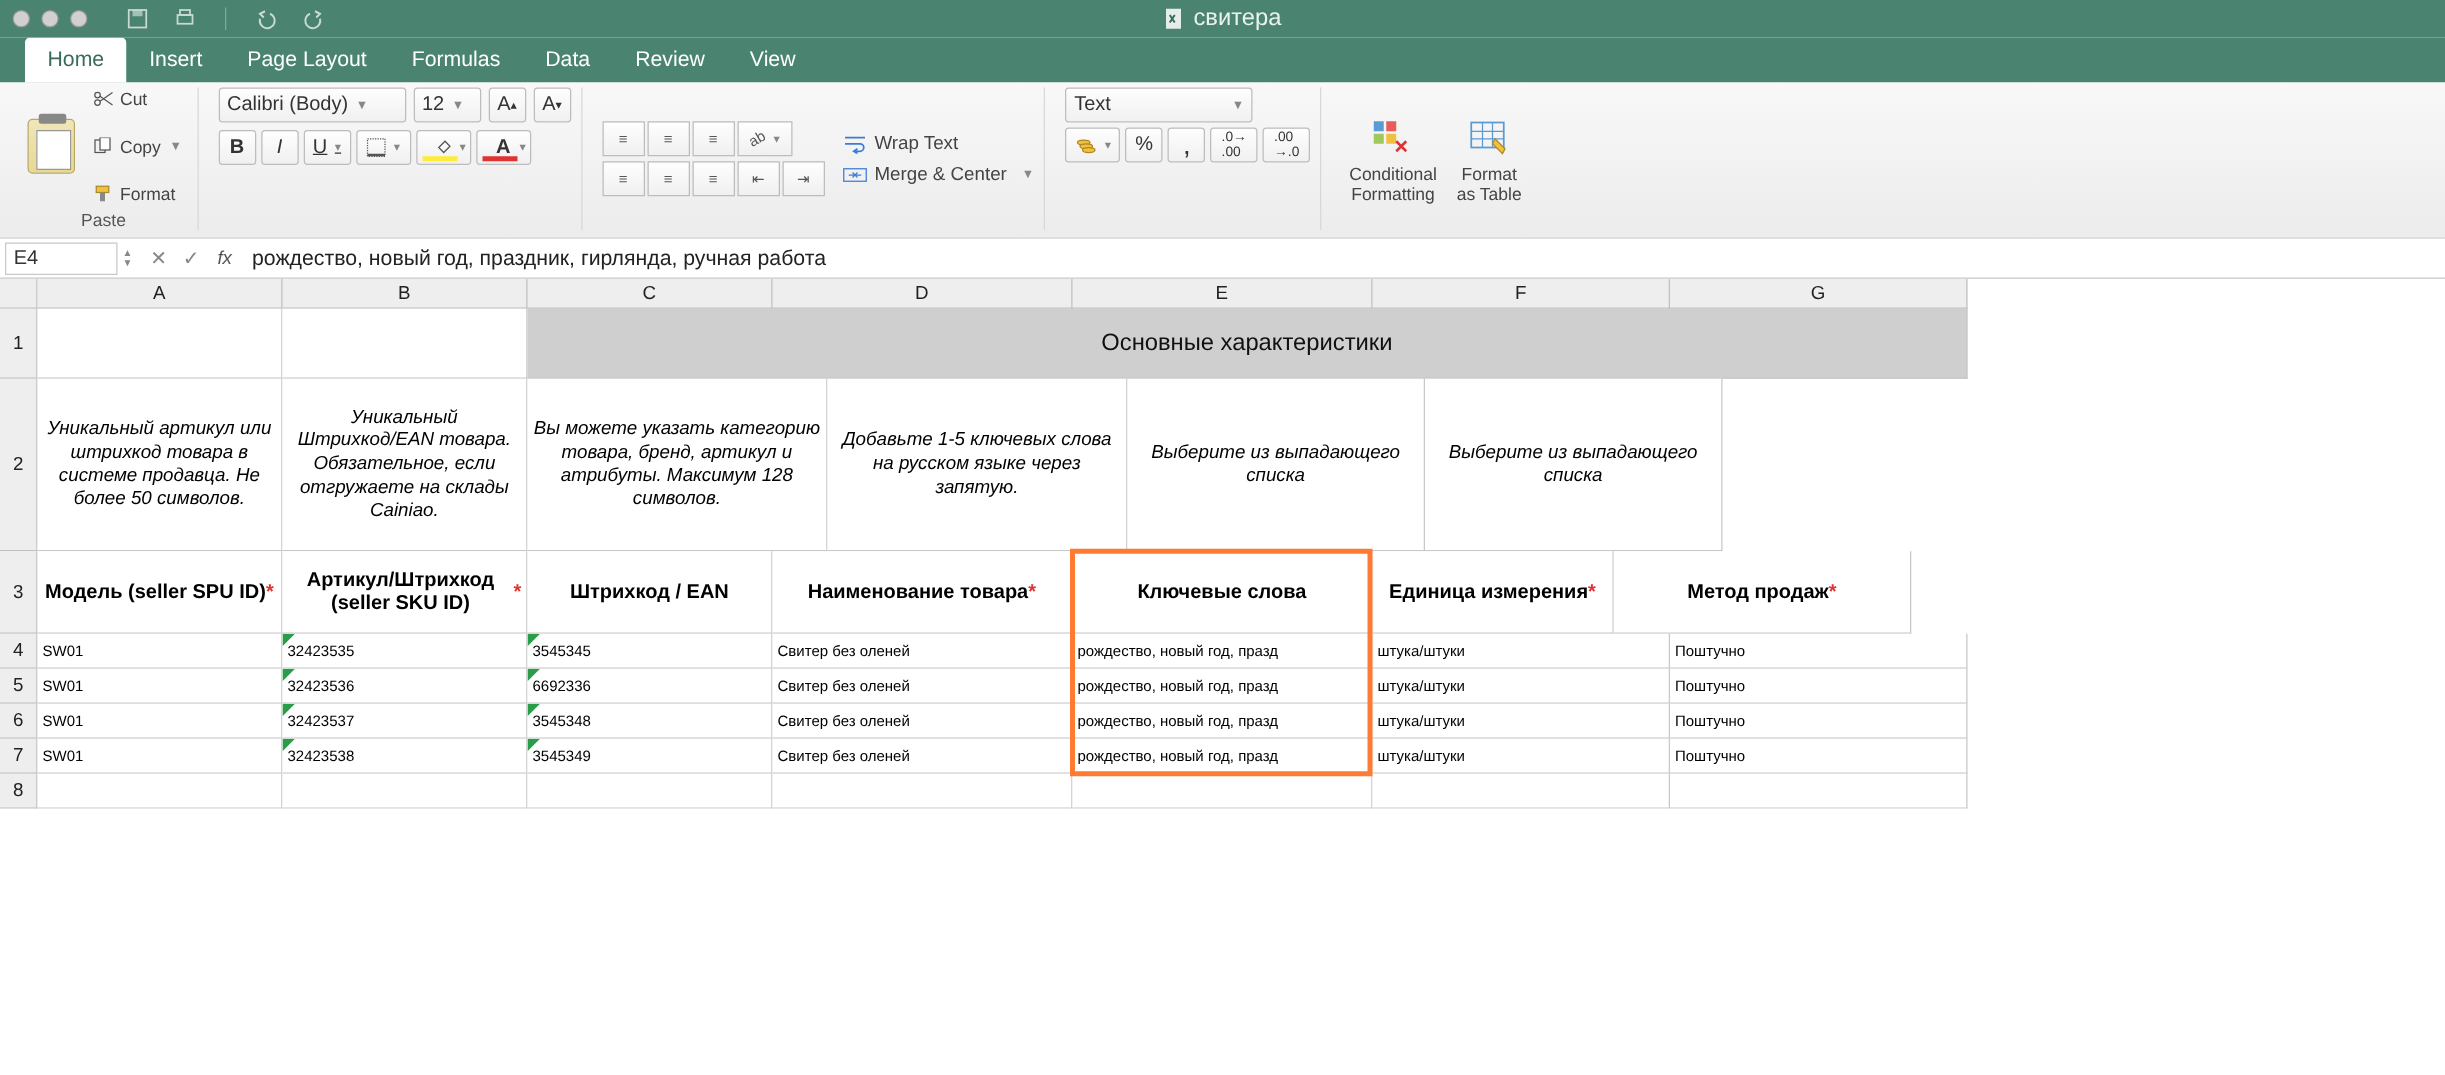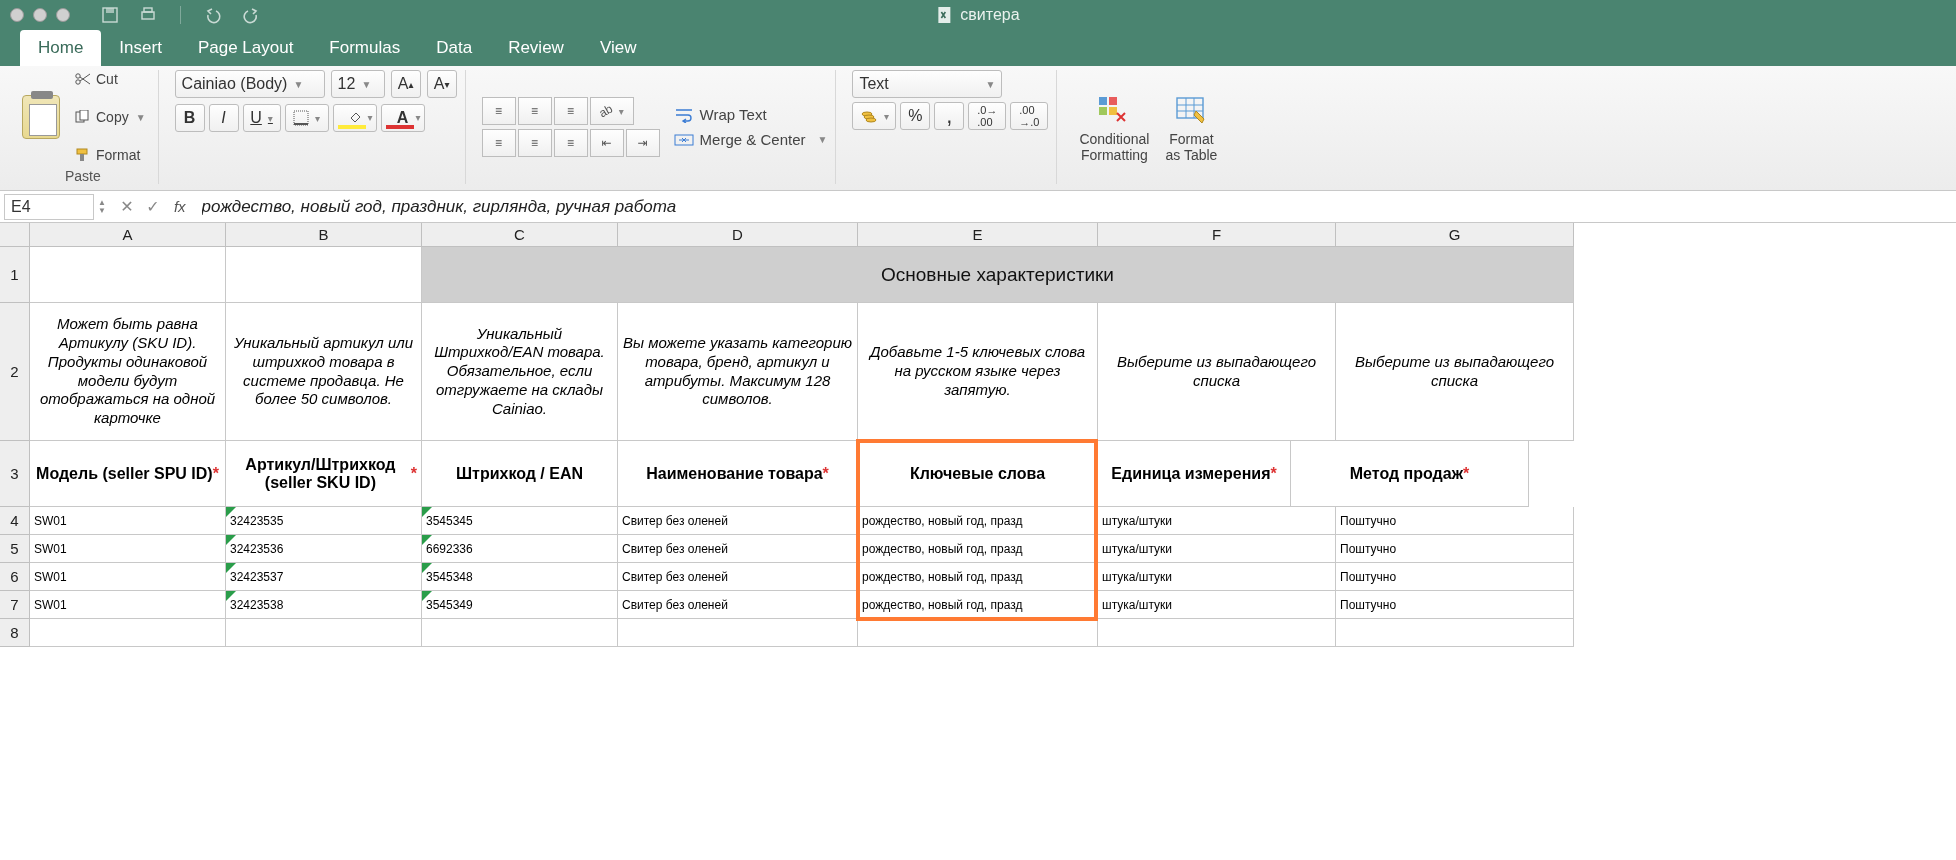--- a/index.html
+++ b/index.html
@@ -5,21 +5,21 @@
 * { box-sizing: border-box; margin: 0; padding: 0; }
 body { font-family: -apple-system, "Helvetica Neue", Arial, sans-serif; font-size: 14px; background: #fff; user-select: none; }
 
 
 .titlebar { background: #4a8470; height: 30px; display: flex; align-items: center; padding: 0 10px; color: #fff; position: relative; }
 .traffic-lights { display: flex; gap: 9px; }
 .traffic-light { width: 14px; height: 14px; border-radius: 50%; background: #d0d0d0; border: 1px solid #999; }
 .tb-icons { display: flex; gap: 18px; margin-left: 30px; align-items: center; }
 .tb-icon { width: 20px; height: 20px; display: flex; align-items: center; justify-content: center; opacity: 0.7; }
 .tb-sep { width: 1px; height: 18px; background: rgba(255,255,255,0.3); margin: 0 4px; }
-.doc-title { position: absolute; left: 50%; transform: translateX(-50%); display: flex; align-items: center; gap: 6px; font-size: 16px; color: #eaf2ee; }
+.doc-title { position: absolute; left: 50%; transform: translateX(-50%); display: flex; align-items: center; gap: 6px; font-size: 19px; color: #eaf2ee; }
 
 
 .ribbon-tabs { background: #4a8470; display: flex; align-items: flex-end; height: 36px; padding-left: 20px; }
 .ribbon-tab { padding: 8px 18px; color: #fff; font-size: 17px; cursor: pointer; }
 .ribbon-tab.active { background: #fff; color: #3a6b5a; border-radius: 4px 4px 0 0; font-weight: 500; }
 
 
 .ribbon { background: linear-gradient(#f8f8f8,#ececec); border-bottom: 1px solid #c8c8c8; display: flex; padding: 4px 8px 6px 8px; gap: 8px; }
 .rgroup { display: flex; flex-direction: column; align-items: center; padding: 0 8px; border-right: 1px solid #d8d8d8; }
 .rgroup:last-child { border-right: none; }
@@ -58,21 +58,21 @@
 .big-btn { display:flex; flex-direction:column; align-items:center; padding:2px 6px; font-size:14px; color:#444; }
 .big-btn-icon { width:38px; height:38px; margin-bottom:2px; display:flex; align-items:center; justify-content:center; }
 
 
 .formula-bar { display:flex; align-items:center; height:32px; border-bottom:1px solid #c8c8c8; background:#fff; }
 .name-box { width:90px; border:1px solid #c8c8c8; margin:2px 4px; height:26px; display:flex; align-items:center; padding:0 6px; font-size:16px; color:#333; }
 .name-stepper { display:flex; flex-direction:column; margin-right:8px; }
 .step { font-size:8px; color:#888; line-height:8px; cursor:pointer; }
 .fb-btn { width:26px; height:26px; display:flex; align-items:center; justify-content:center; color:#888; font-size:16px; }
 .fx { font-style:italic; font-size:15px; color:#555; margin:0 8px; }
-.formula-input { flex:1; padding:0 8px; font-size:17px; color:#222; border:none; outline:none;font-style:italic; }
+.formula-input { flex:1; padding:0 8px; font-size:17px; color:#222; border:none; outline:none; }
 
 
 .grid-wrap { position:relative; overflow:hidden; }
 .corner { width:30px; height:24px; background:#eeeeee; border:1px solid #c0c0c0; border-top:none; border-left:none; }
 .col-headers { display:flex; background:#eeeeee; }
 .col-head { border:1px solid #c0c0c0; border-top:none; border-left:none; height:24px; display:flex; align-items:center; justify-content:center; font-size:15px; color:#222; }
 .row { display:flex; }
 .row-head { width:30px; background:#eeeeee; border:1px solid #c0c0c0; border-top:none; border-left:none; display:flex; align-items:center; justify-content:center; font-size:15px; color:#222; }
 .cell { border:1px solid #c8c8c8; border-top:none; border-left:none; padding:2px 4px; font-size:12px; color:#000; overflow:hidden; white-space:nowrap; display:flex; align-items:center; background:#fff; position:relative; }
 .cell.header-gray { background:#cfcfcf; font-weight:500; justify-content:center; font-size:19px; color:#111; }
@@ -176,21 +176,21 @@
         </div>
       </div>
     </div>
     <div class="rgroup-label">Paste</div>
   </div>
 
   <div class="rgroup">
     <div style="display:flex;flex-direction:column;">
       <div class="font-row1">
         <div class="dd" style="width:150px">
-            <span>Cainiao (Body)</span>
+            <span>Calibri (Body)</span>
             <span class="dd-arrow">▼</span>
           </div>
         <div class="dd" style="width:54px">
             <span>12</span>
             <span class="dd-arrow">▼</span>
           </div>
         <div class="btn">A<span style="font-size:10px;vertical-align:super">▴</span></div>
         <div class="btn">A<span style="font-size:10px;vertical-align:sub">▾</span></div>
       </div>
       <div class="font-row2">
@@ -349,21 +349,20 @@
 
   <div class="row">
     <div class="row-head" style="height:56px">1</div>
     <div class="cell cA" style="height:56px;background:#fff"></div>
     <div class="cell cB" style="height:56px;background:#fff"></div>
     <div class="cell header-gray" style="height:56px;width:1152px">Основные характеристики</div>
   </div>
 
   <div class="row" id="row2">
       <div class="row-head" style="height: 138px;">2</div>
-      <div class="cell desc cA" style="height: 138px; width: 196px;">Может быть равна Артикулу (SKU ID). Продукты одинаковой модели будут отображаться на одной карточке</div>
       <div class="cell desc cB" style="height: 138px; width: 196px;">Уникальный артикул или штрихкод товара в системе продавца. Не более 50 символов.</div>
       <div class="cell desc cC" style="height: 138px; width: 196px;">Уникальный Штрихкод/EAN товара. Обязательное, если отгружаете на склады Cainiao.</div>
       <div class="cell desc cD" style="height: 138px; width: 240px;">Вы можете указать категорию товара, бренд, артикул и атрибуты. Максимум 128 символов.</div>
       <div class="cell desc cE" style="height: 138px; width: 240px;">Добавьте 1-5 ключевых слова на русском языке через запятую.</div>
       <div class="cell desc cF" style="height: 138px; width: 238px;">Выберите из выпадающего списка</div>
       <div class="cell desc cG" style="height: 138px; width: 238px;">Выберите из выпадающего списка</div>
     </div>
 
   <div class="row" id="row3">
       <div class="row-head" style="height: 66px;">3</div>

